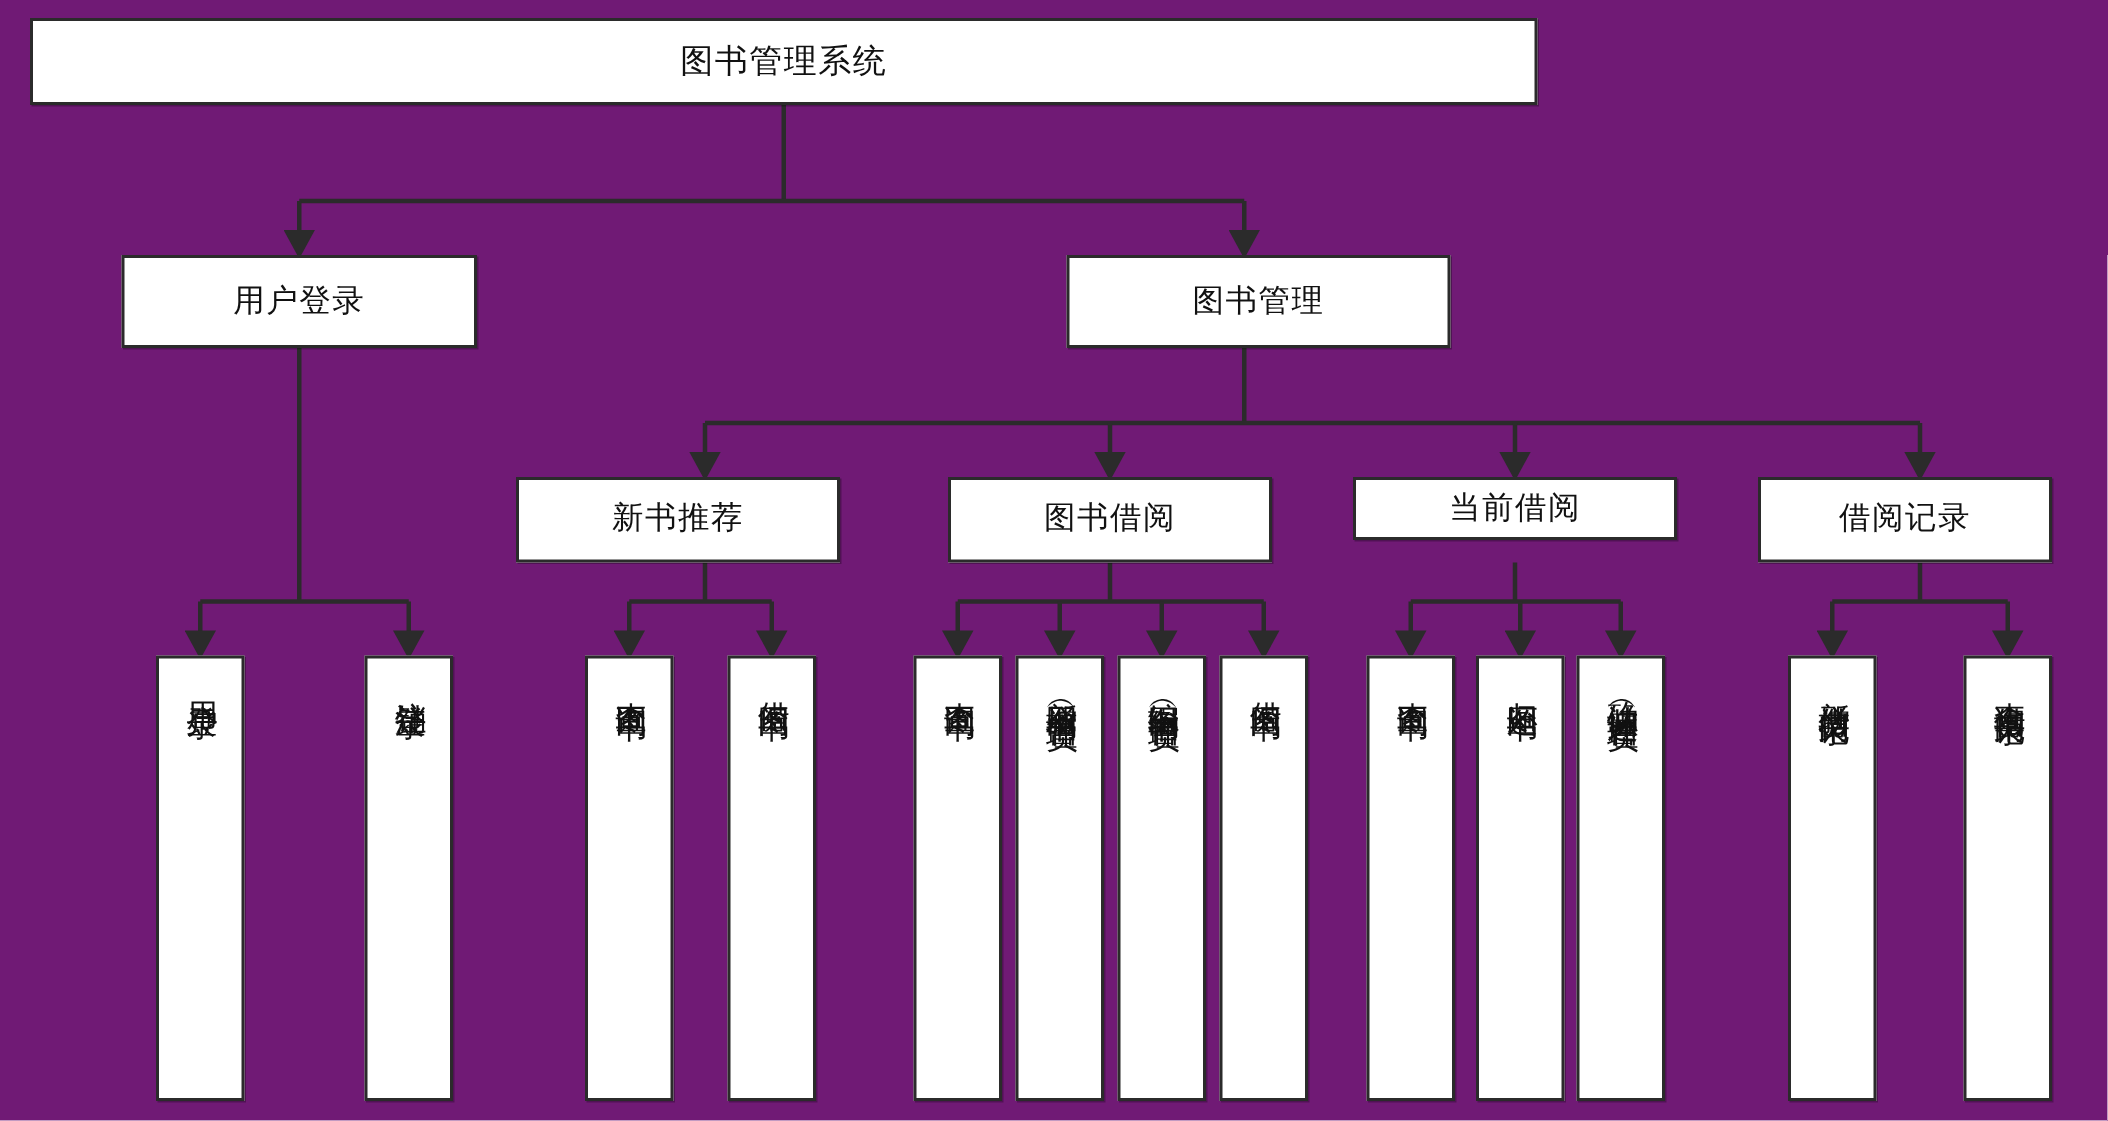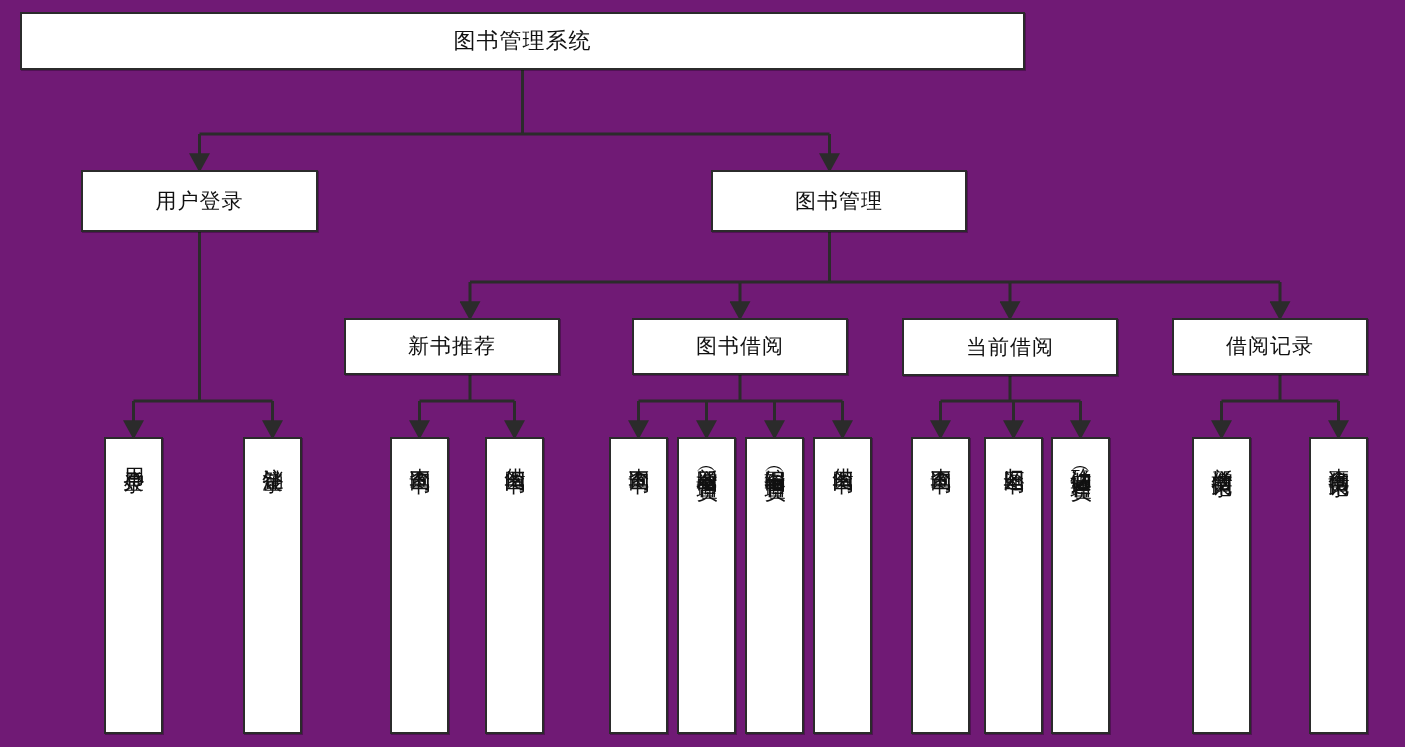--- a/index.html
+++ b/index.html
@@ -119,21 +119,21 @@
       </div>
       <div class="node box" style="left: 711px; top: 170px; width: 256px; height: 62px;">
         <span class="label">图书管理</span>
       </div>
       <div class="node box" style="left: 344px; top: 318px; width: 216px; height: 57px;">
         <span class="label">新书推荐</span>
       </div>
       <div class="node box" style="left: 632px; top: 318px; width: 216px; height: 57px;">
         <span class="label">图书借阅</span>
       </div>
-      <div class="node box" style="left: 902px; top: 318px; width: 216px; height: 58px;">
+      <div class="node box" style="left: 902px; top: 318px; width: 216px; height: 42px;">
         <span class="label">当前借阅</span>
       </div>
       <div class="node box" style="left: 1172px; top: 318px; width: 196px; height: 57px;">
         <span class="label">借阅记录</span>
       </div>
       <div class="node leaf" style="left: 104px; top: 437px; width: 59px; height: 297px;">
         <span class="label">用户登录</span>
       </div>
       <div class="node leaf" style="left: 243px; top: 437px; width: 59px; height: 297px;">
         <span class="label">注销登录</span>

